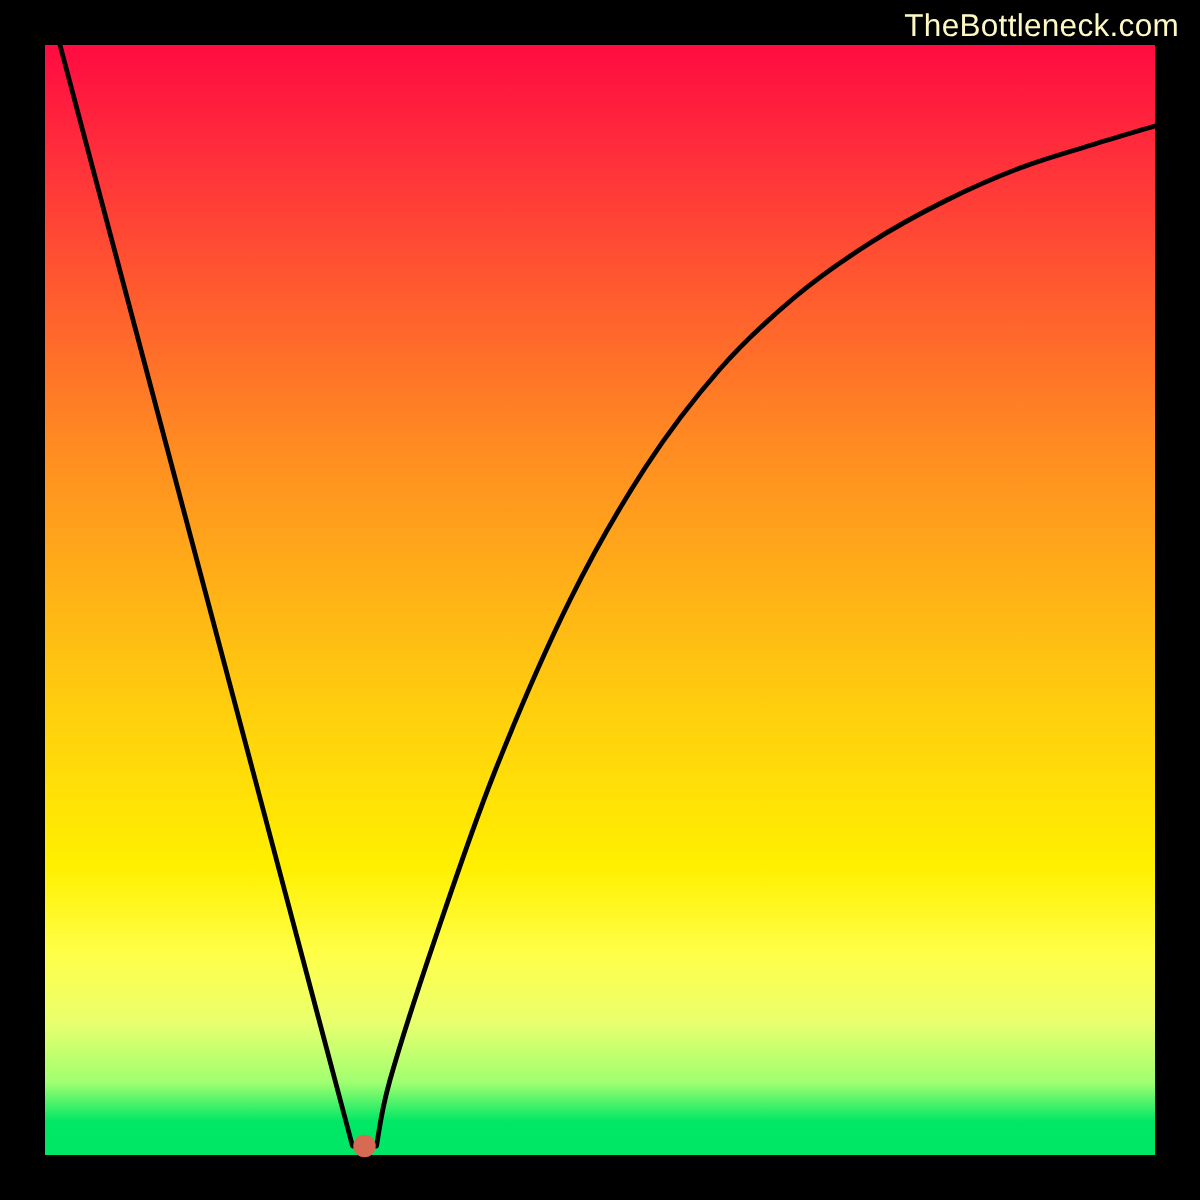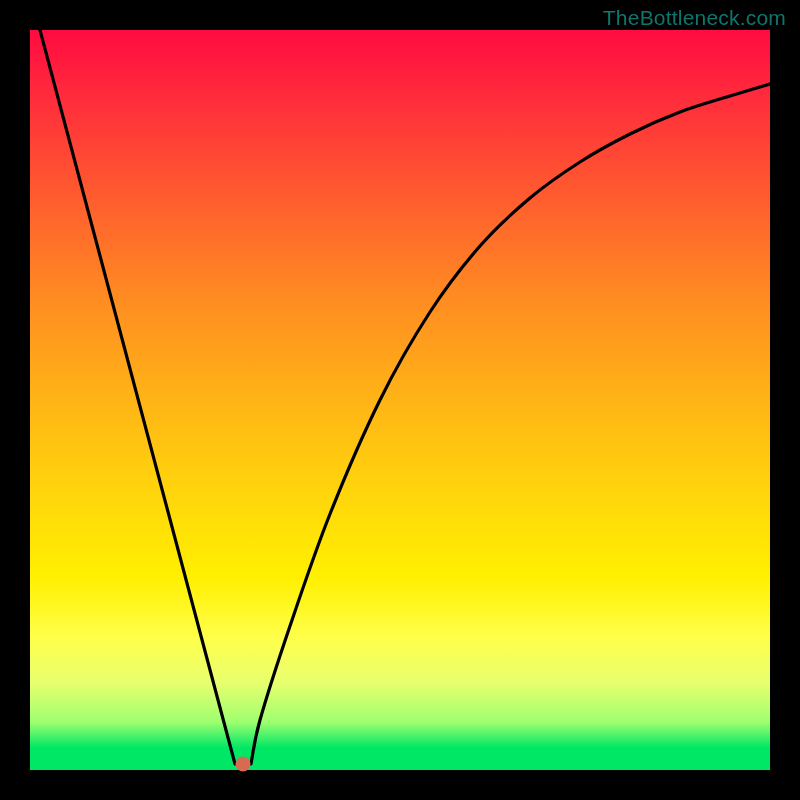--- a/index.html
+++ b/index.html
@@ -39,21 +39,21 @@
       #eaff6e 88%,
       #9fff70 93.5%,
       #00e765 97%,
       #00e765 100%
     );
   }
   .watermark {
     position: absolute;
     top: 6px;
     right: 14px;
-    color: #0f766e;
+    color: #fef9c3;
     font-size: 21px;
     font-weight: 500;
     letter-spacing: 0.2px;
     margin-left: 28px;
   }
   svg.curve {
     position: absolute;
     left: 0;
     top: 0;
     width: 740px;

